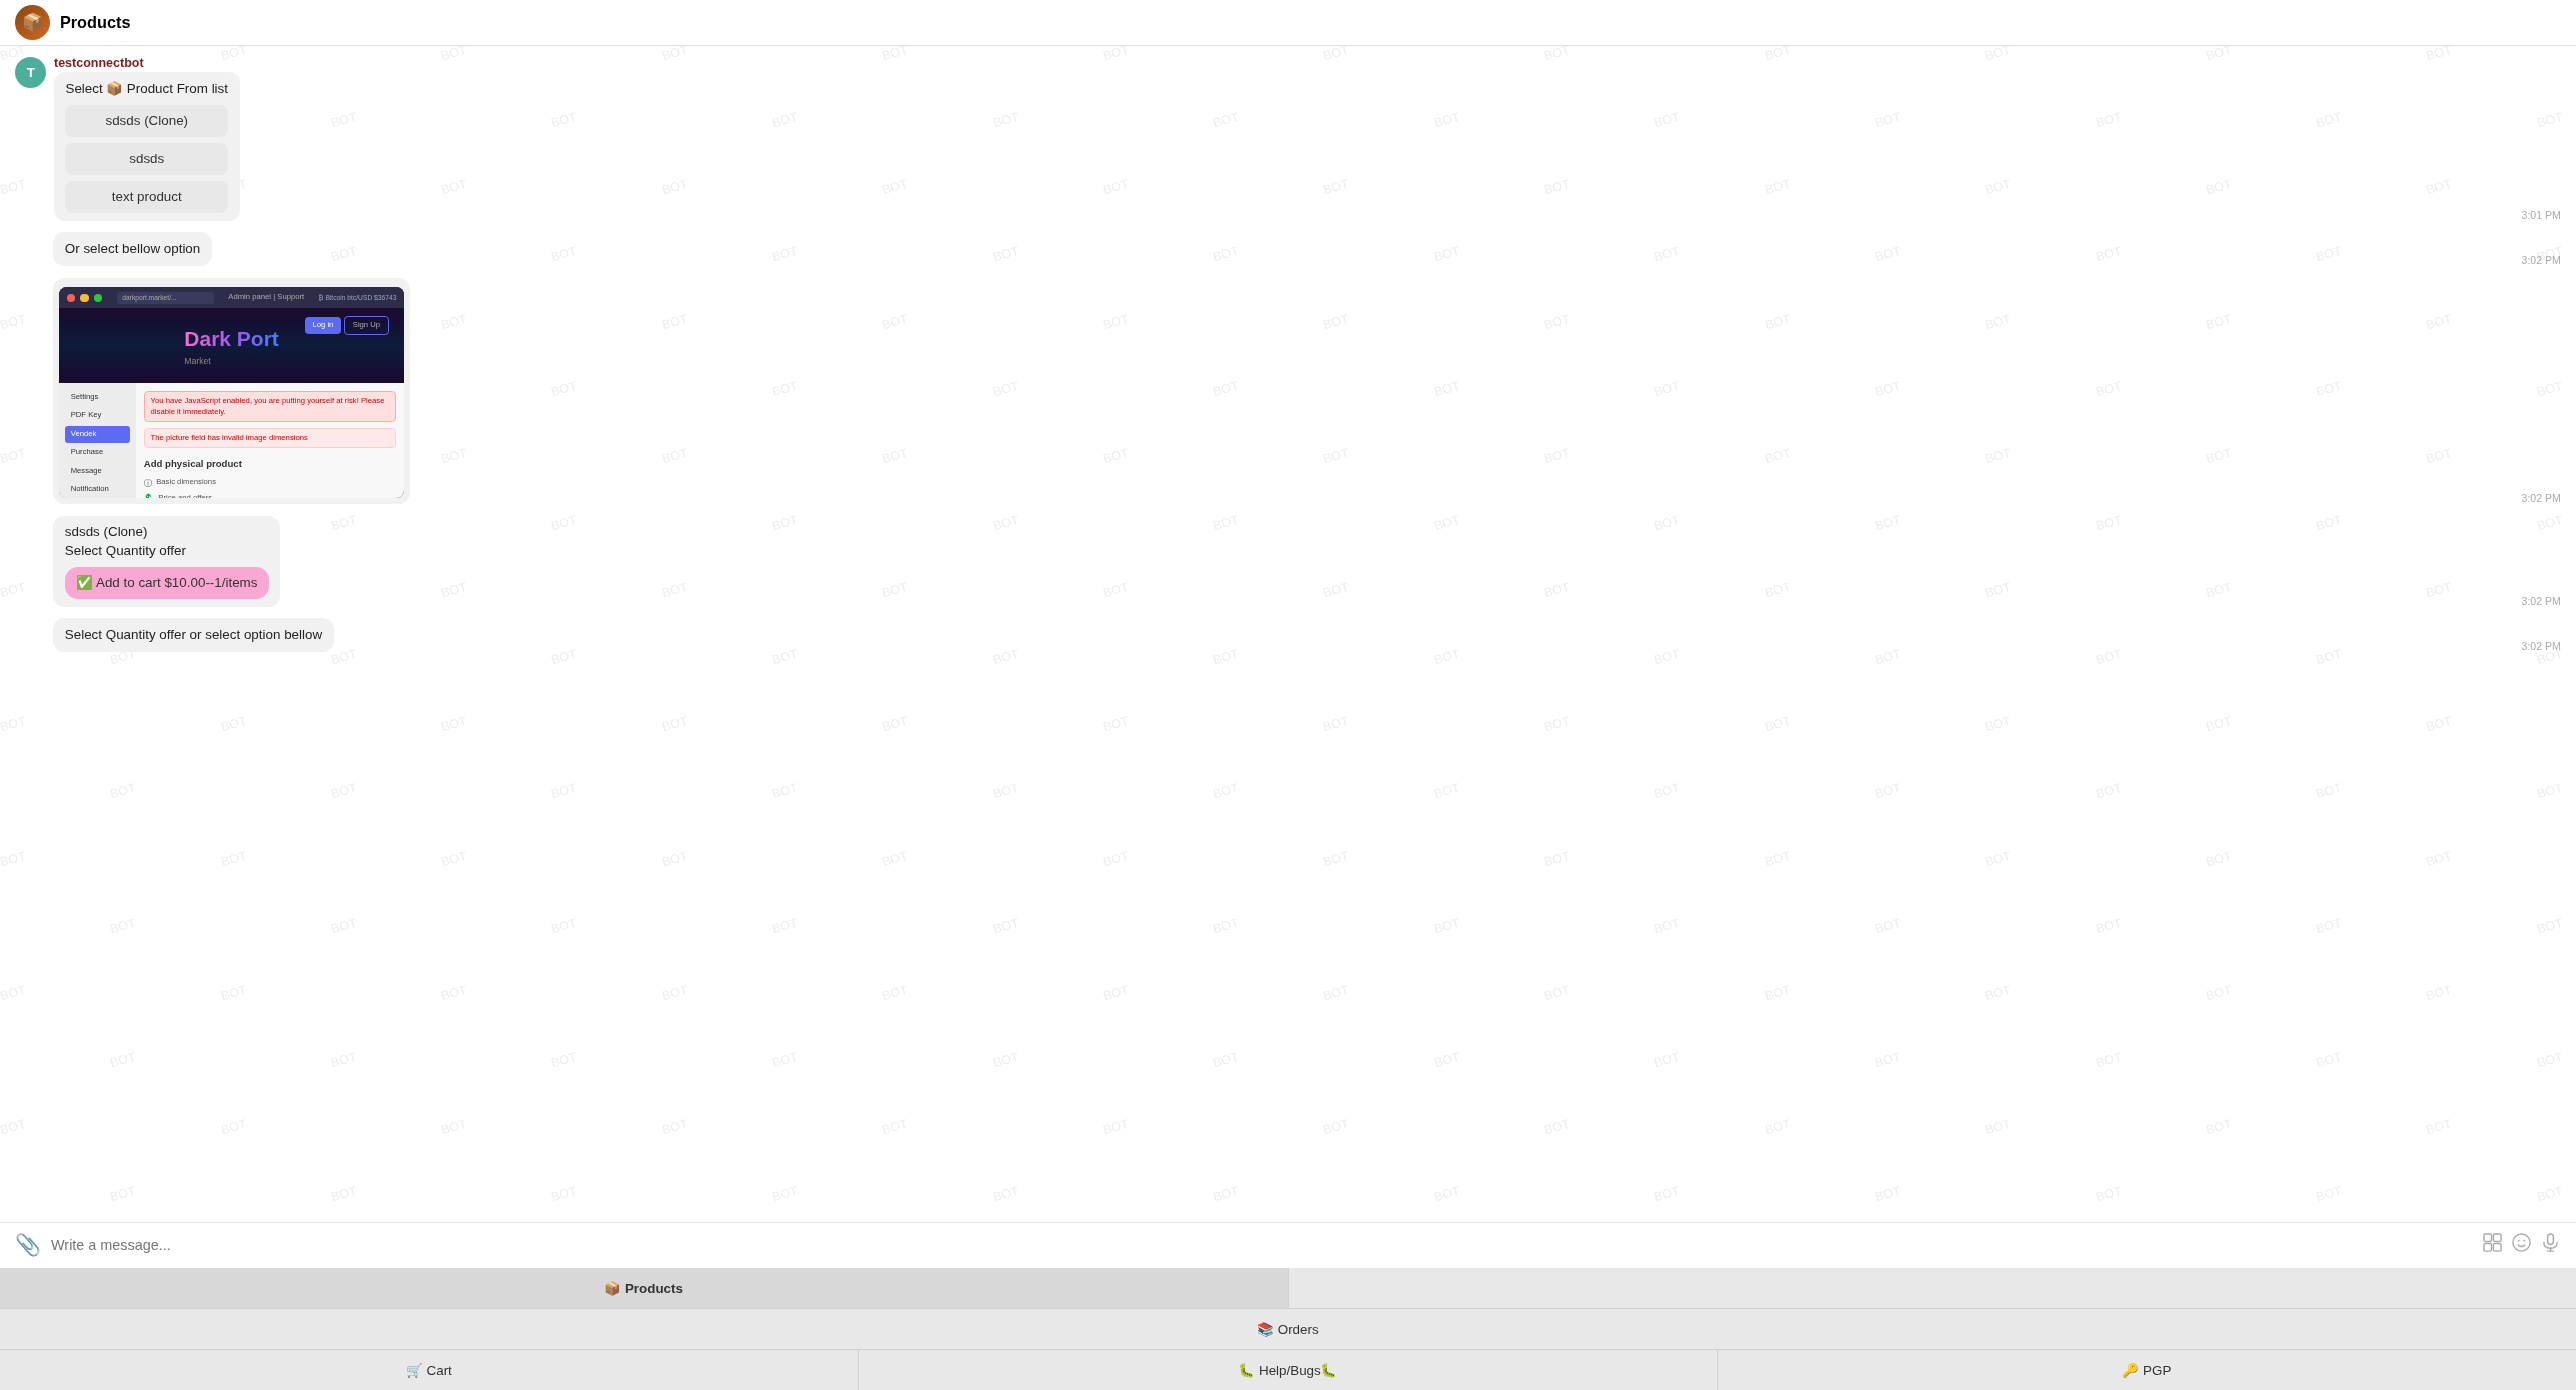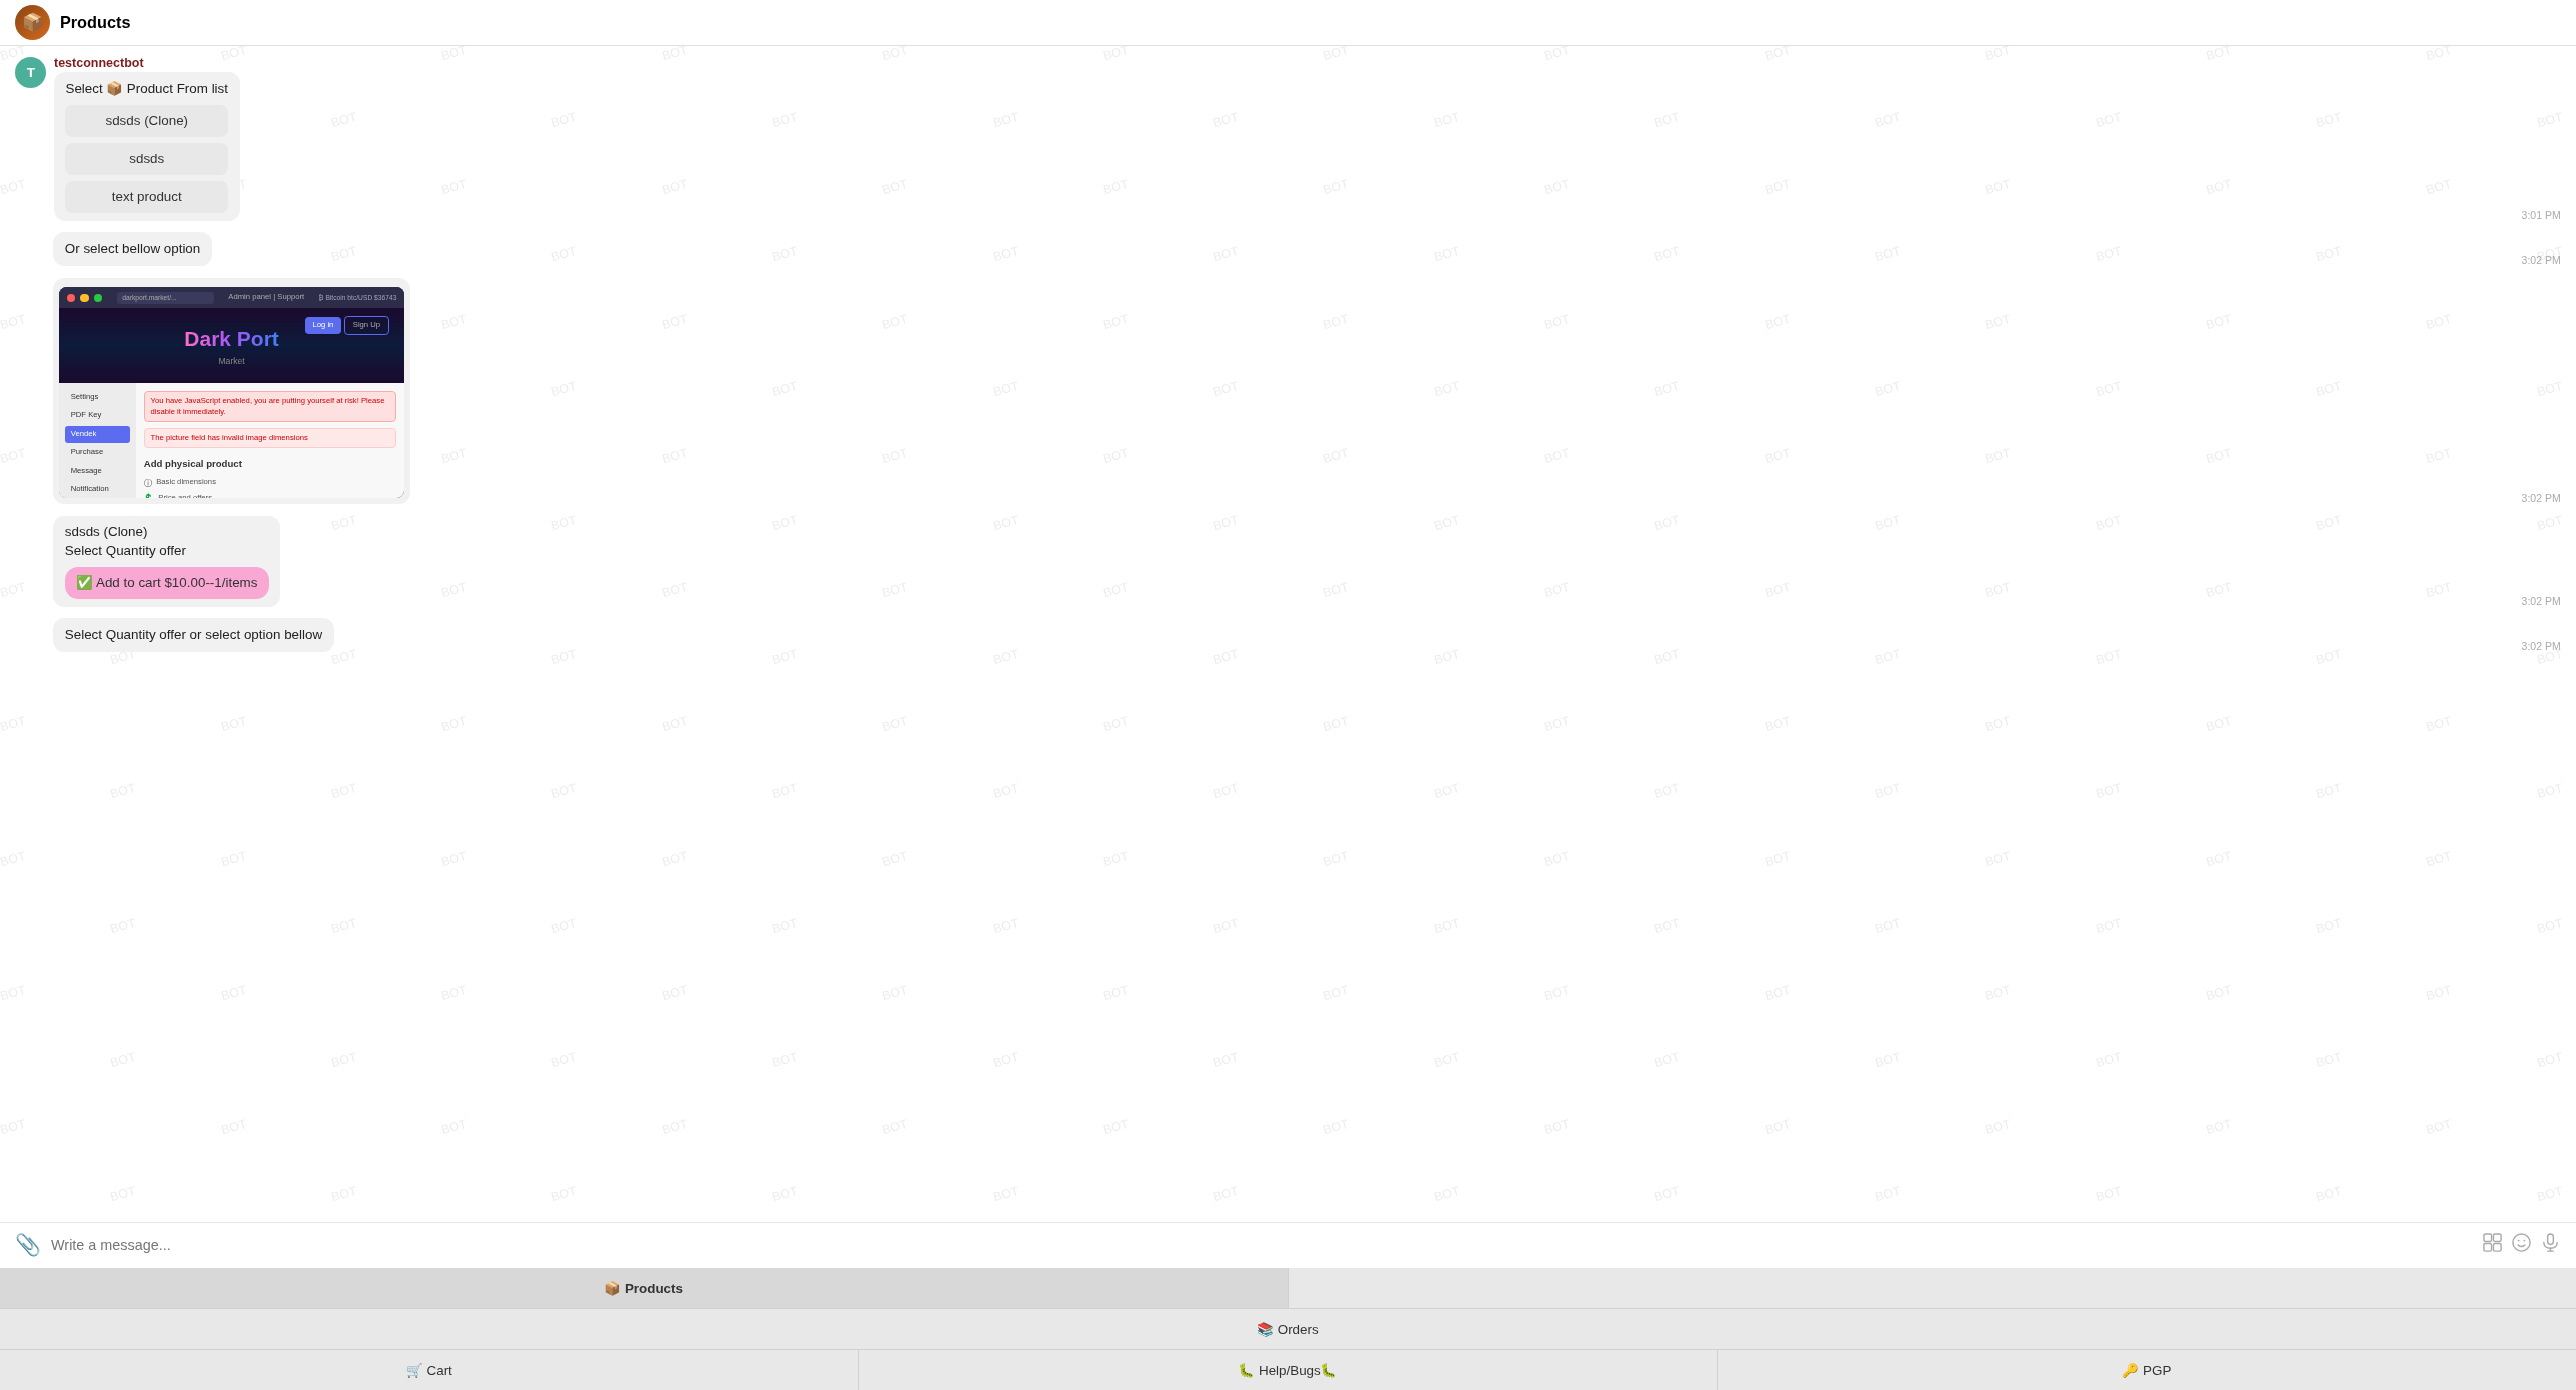--- a/index.html
+++ b/index.html
@@ -187,21 +187,20 @@
       font-size: 21px;
       font-weight: 900;
       background: linear-gradient(90deg, #ff6ec7, #a855f7, #3b82f6);
       -webkit-background-clip: text;
       -webkit-text-fill-color: transparent;
       text-align: center;
     }
     .dark-port-sub {
       font-size: 8.6px;
       color: #888;
-      text-align: center;
       margin-top: 1.9px;
     }
     .img-bottom {
       background: #f8f8f8;
       height: 115px;
       display: flex;
     }
     .img-sidebar {
       width: 77px;
       background: #ececec;

